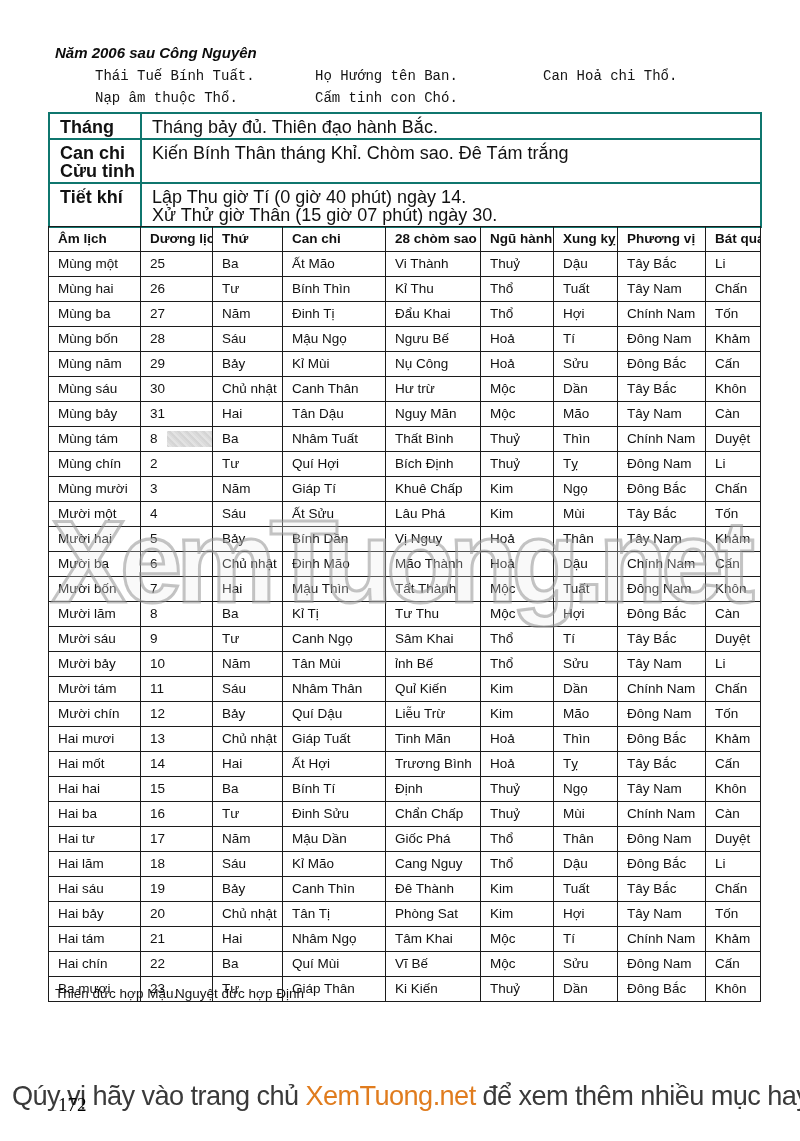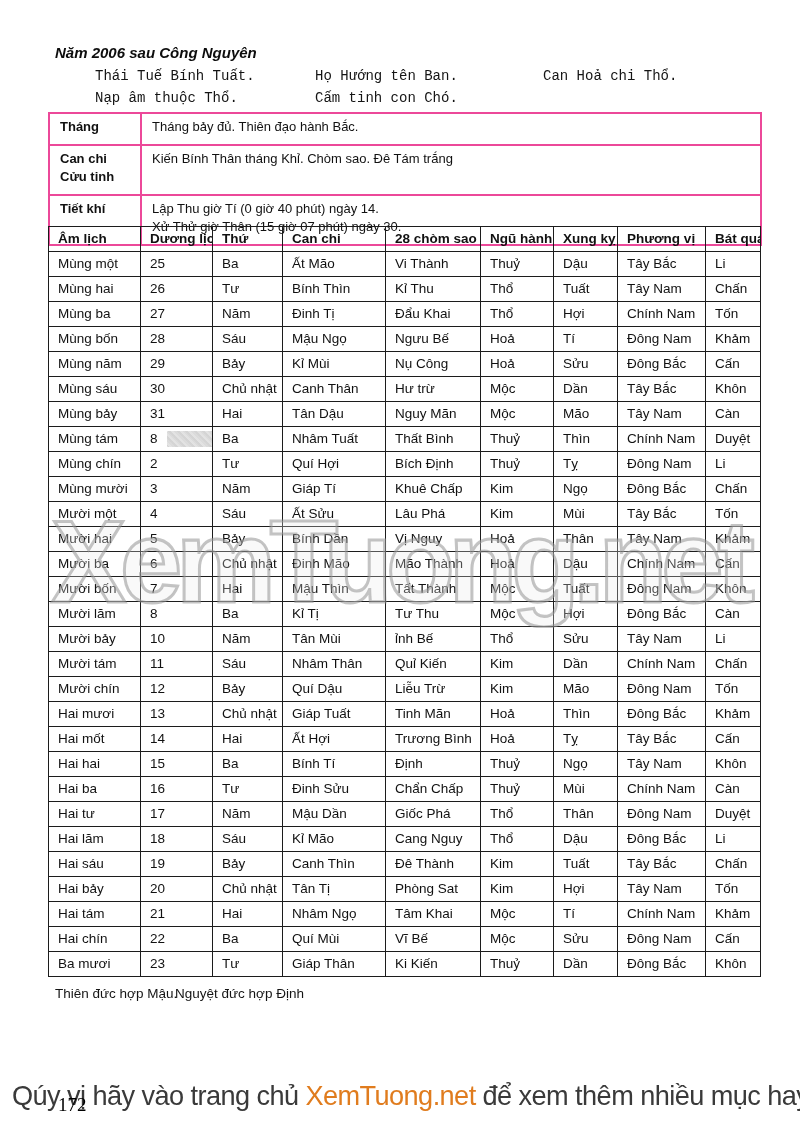--- a/index.html
+++ b/index.html
@@ -14,22 +14,22 @@
     position:absolute;left:55px;top:44px;
     font-size:15px;font-weight:bold;font-style:italic;color:#0d0d0d;
   }
   .hdr-item{position:absolute;font-size:14px;color:#141414;white-space:nowrap;font-family:Liberation Mono, monospace;}
 
   
   .info-wrap{position:absolute;left:48px;top:112px;}
   table{border-collapse:collapse;table-layout:fixed;}
   .info{width:712px;}
   .info td{
-    border:2px solid #ec4899;vertical-align:top;
-    font-size:13px;padding:4px 4px 8px 10px;line-height:18px;
+    border:2px solid #0f766e;vertical-align:top;
+    font-size:18px;padding:4px 4px 2px 10px;line-height:18px;
   }
   .info .lbl{font-weight:bold;}
   .info tr td{overflow:hidden;}
 
   
   .cal-wrap{position:absolute;left:48px;top:226px;}
   .cal{width:712px;}
   .cal th,.cal td{
     border:1.8px solid #1c1c1c;text-align:left;white-space:nowrap;overflow:hidden;
     font-size:13.5px;padding:0 0 0 9px;height:24px;line-height:24px;
@@ -306,20 +306,31 @@
             <td>8</td>
             <td>Ba</td>
             <td>Kỉ Tị</td>
             <td>Tư Thu</td>
             <td>Mộc</td>
             <td>Hợi</td>
             <td>Đông Bắc</td>
             <td>Càn</td>
           </tr>
           <tr>
+            <td>Mười sáu</td>
+            <td>9</td>
+            <td>Tư</td>
+            <td>Canh Ngọ</td>
+            <td>Sâm Khai</td>
+            <td>Thổ</td>
+            <td>Tí</td>
+            <td>Tây Bắc</td>
+            <td>Duyệt</td>
+          </tr>
+          <tr>
             <td>Mười bảy</td>
             <td>10</td>
             <td>Năm</td>
             <td>Tân Mùi</td>
             <td>ỉnh Bế</td>
             <td>Thổ</td>
             <td>Sửu</td>
             <td>Tây Nam</td>
             <td>Li</td>
           </tr>

